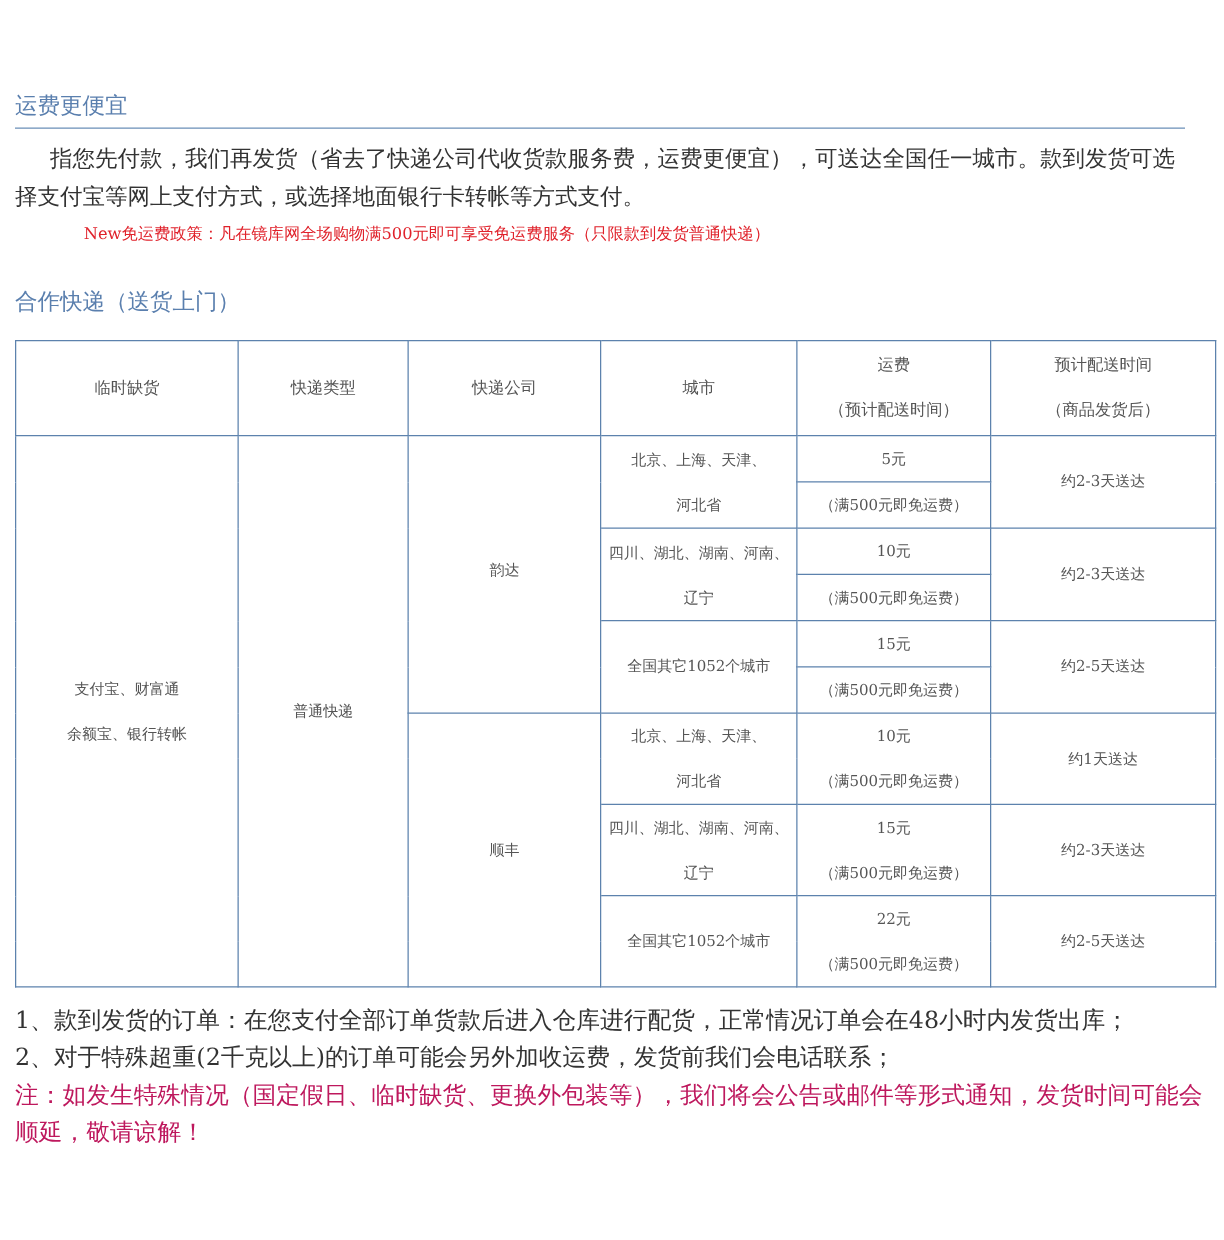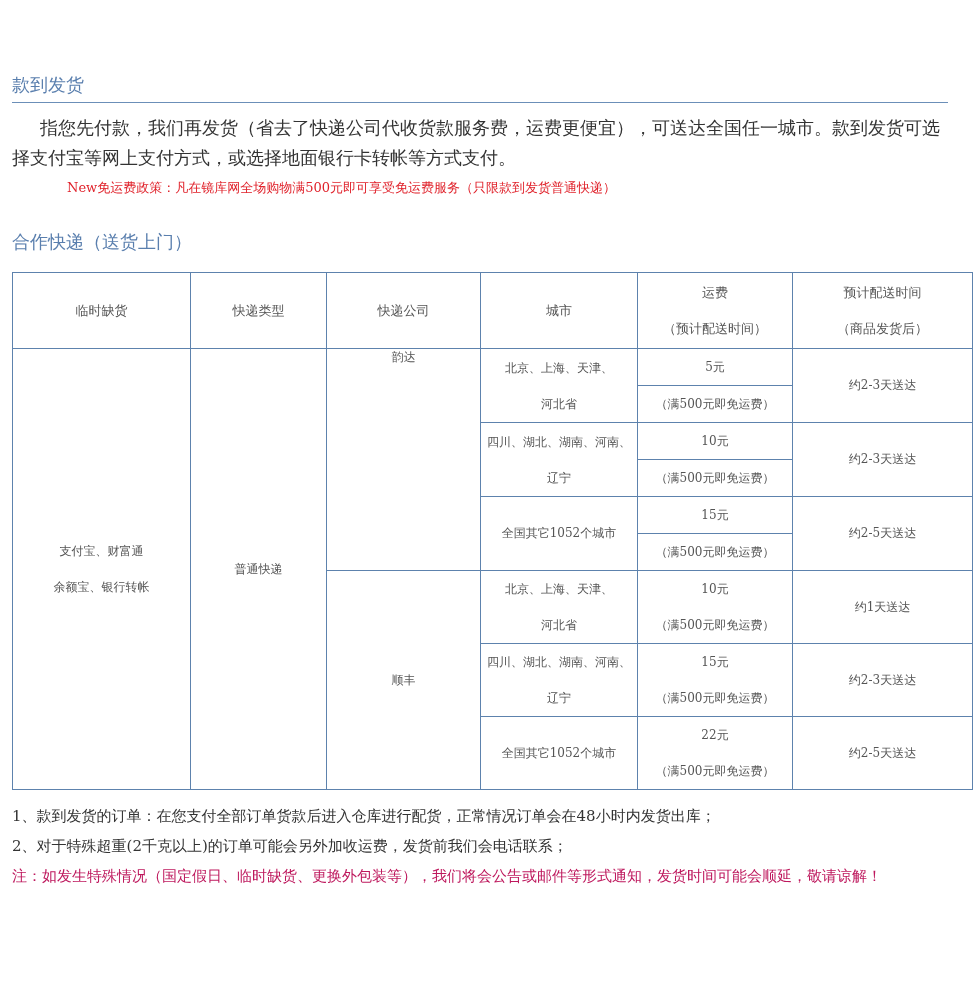--- a/index.html
+++ b/index.html
@@ -30,32 +30,32 @@
   table.ship td, table.ship th {
     border: 1px solid #5d82ad; text-align: center; vertical-align: middle;
     font-weight: normal; padding: 0; color: #555;
     font-size: 12px;
   }
   table.ship th { font-size: 13px; height: 75px; line-height: 36px; color: #555; }
   table.ship td.h36 { height: 36px; }
   .cell-lines span { display: block; line-height: 36px; }
   .small-serif { font-family: "DejaVu Serif", "Liberation Serif", serif; font-size: 11px; color: #555; }
   .footer-note {
-    position: absolute; left: 12px; font-size: 15px; line-height: 30px; margin: 0; color: #333;
+    position: absolute; left: 12px; font-size: 19px; line-height: 30px; margin: 0; color: #333;
   }
   #note1 { top: 801px; }
   #note2 { top: 831px; }
   #note3 { top: 861px; color: #be185d; }
   .noborder-bottom { border-bottom: none !important; }
   .noborder-top { border-top: none !important; }
 </style>
 </head>
 <body>
 
-<h2 class="section-title" id="title1">款到发货</h2>
+<h2 class="section-title" id="title1">运费更便宜</h2>
 <div id="title1-rule"></div>
 
 <p class="para" id="intro">指您先付款，我们再发货（省去了快递公司代收货款服务费，运费更便宜），可送达全国任一城市。款到发货可选择支付宝等网上支付方式，或选择地面银行卡转帐等方式支付。</p>
 <p class="para" id="policy">New免运费政策：凡在镜库网全场购物满500元即可享受免运费服务（只限款到发货普通快递）</p>
 
 <h2 class="section-title" id="title2">合作快递（送货上门）</h2>
 
 <table class="ship">
   <colgroup>
     <col style="width:178px">
@@ -80,21 +80,21 @@
       <span>（商品发货后）</span>
     </th>
   </tr>
 
   <tr>
     <td rowspan="12" class="cell-lines small-serif">
       <span>支付宝、财富通</span>
       <span>余额宝、银行转帐</span>
     </td>
     <td rowspan="12" class="small-serif">普通快递</td>
-    <td rowspan="6" class="small-serif" style="vertical-align:top;">韵达</td>
+    <td rowspan="6" class="small-serif" style="vertical-align:top;padding-top:99px;">韵达</td>
     <td rowspan="2" class="cell-lines">
       <span>北京、上海、天津、</span>
       <span>河北省</span>
     </td>
     <td class="h36 small-serif">5元</td>
     <td rowspan="2" class="small-serif">约2-3天送达</td>
   </tr>
   <tr>
     <td class="h36 small-serif">（满500元即免运费）</td>
   </tr>

